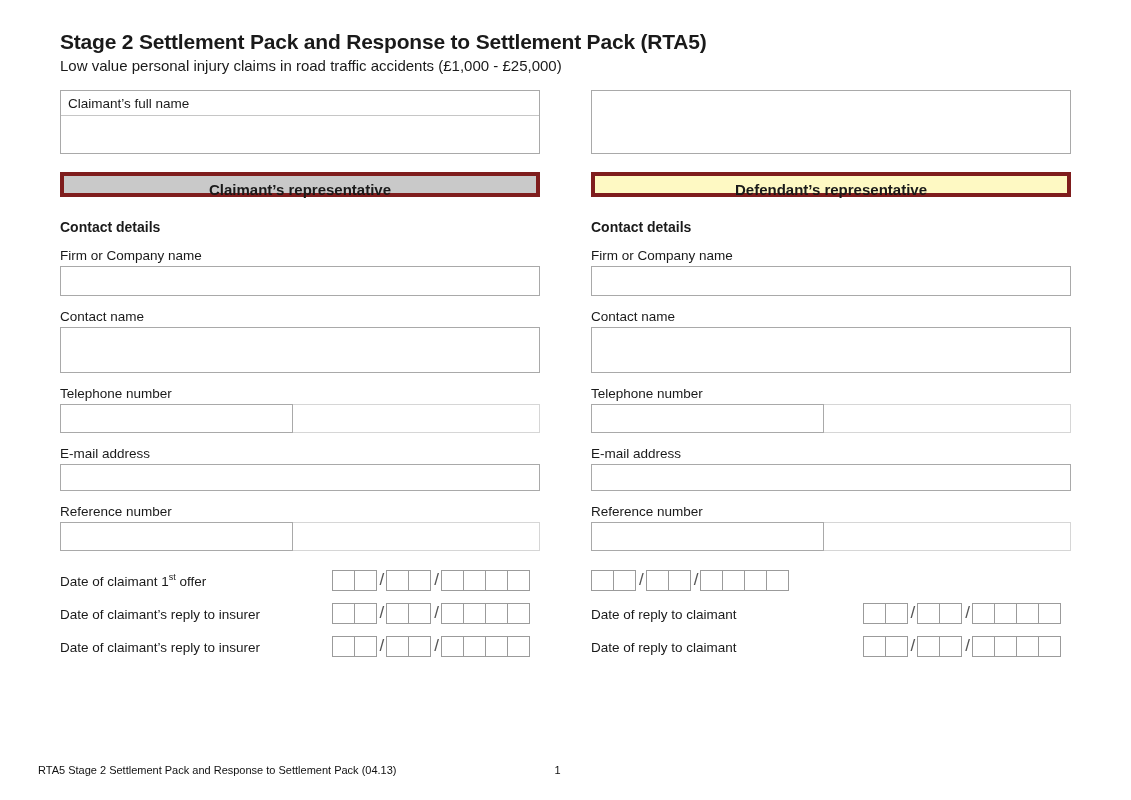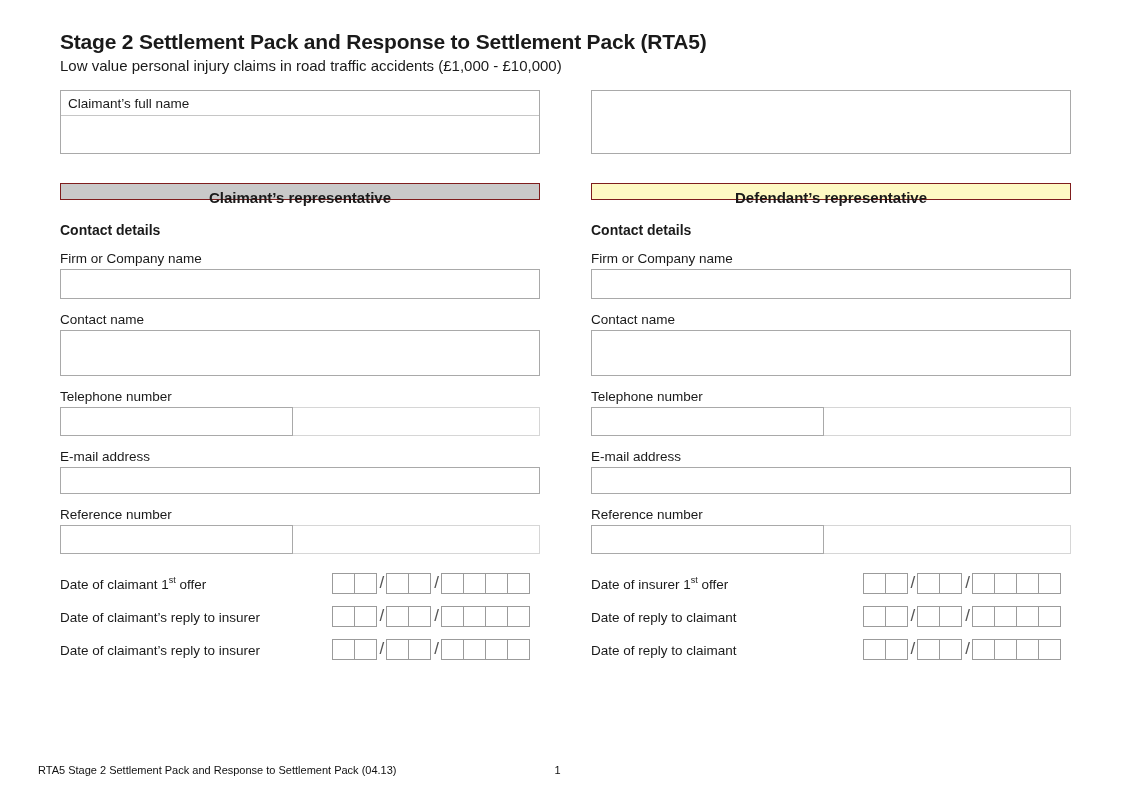--- a/index.html
+++ b/index.html
@@ -14,22 +14,22 @@
   .subtitle { font-size:15px; margin-bottom:16px; }
 
   .cols { display:flex; gap:51px;justify-content:space-between; }
   .col { width:490px; }
 
   .name-box { border:1px solid #a9a9a9; height:64px; }
   .name-label { font-size:13.5px; padding:5px 7px 4px; border-bottom:1px solid #c6c6c6; }
   .name-input { height:38px; font-size:13.5px; padding:3px 7px; }
 
   .section-bar {
-    margin-top:29px; height:17px; line-height:27px; text-align:center;
-    font-weight:bold; font-size:15px; border:1px solid #7f1d1d; background:#ddd;
+    margin-top:18px; height:25px; line-height:27px; text-align:center;
+    font-weight:bold; font-size:15px; border:4px solid #7f1d1d; background:#ddd;
   }
 
   .contact-heading { font-weight:bold; font-size:14px; margin-top:22px; }
 
   .field-label { font-size:13.5px; margin:13px 0 3px; }
   .input-box { border:1px solid #a9a9a9; background:#fff; font-size:13.5px; padding:2px 6px; }
   .h30 { height:30px; }
   .h46 { height:46px; }
   .h27 { height:27px; }
 
@@ -50,21 +50,21 @@
 
   .footer { position:absolute; left:38px; right:54px; bottom:24px; font-size:11px; color:#111; }
   .footer .page-num { position:absolute; left:50%; transform:translateX(-50%); }
 </style>
 </head>
 <body>
 
 <div class="page">
 
   <div class="title">Stage 2 Settlement Pack and Response to Settlement Pack (RTA5)</div>
-  <div class="subtitle">Low value personal injury claims in road traffic accidents (£1,000 - £10,000)</div>
+  <div class="subtitle">Low value personal injury claims in road traffic accidents (£1,000 - £25,000)</div>
 
   <div class="cols">
 
     <div class="col">
 
       <div class="name-box">
         <div class="name-label">Claimant’s full name</div>
         <div class="name-input"></div>
       </div>
 
@@ -183,21 +183,20 @@
       <div class="field-label">E-mail address</div>
       <div class="input-box h27"></div>
 
       <div class="field-label">Reference number</div>
       <div class="half-row">
         <div class="input-box half"></div>
       </div>
 
       <div class="date-section">
         <div class="date-row">
-          <div class="date-label"><span>Date of insurer 1</span><span class="sup">st</span><span> offer</span></div>
           <div class="date-boxes">
               <span class="cellgroup">
                 <span class="cell"></span>
                 <span class="cell"></span>
               </span>
               <span class="slash">/</span>
               <span class="cellgroup">
                 <span class="cell"></span>
                 <span class="cell"></span>
               </span>

